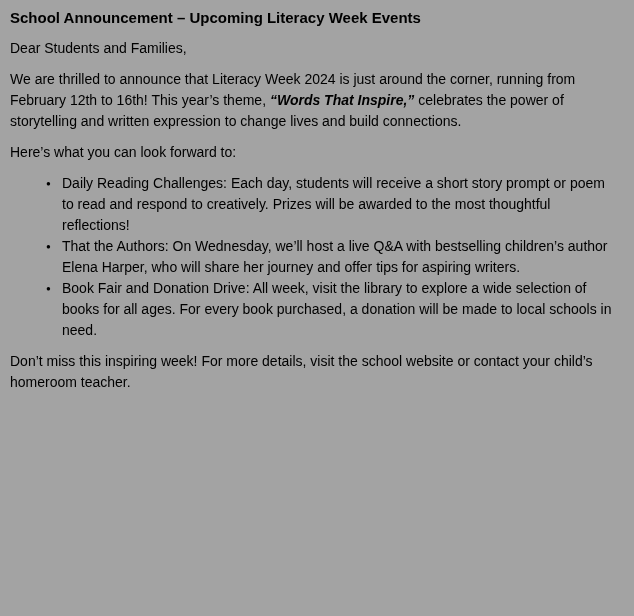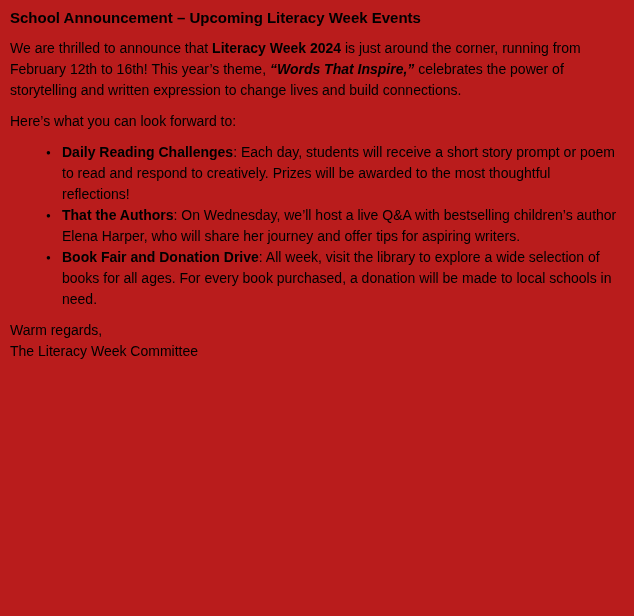--- a/index.html
+++ b/index.html
@@ -6,21 +6,21 @@
     margin: 0;
     padding: 0;
     background: #ffffff;
   }
   .page {
     position: relative;
     width: 634px;
     height: 616px;
     box-sizing: border-box;
     padding: 7px 14px 0 10px;
-    background: #b91c1c;
+    background: #a3a3a3;
     color: #000000;
     font-family: "Liberation Sans", sans-serif;
     font-size: 14px;
     line-height: 21px;
     overflow: hidden;
   }
   h1.doc-title {
     font-size: 15px;
     line-height: 21px;
     font-weight: 700;
@@ -43,39 +43,40 @@
     padding-left: 52px;
   }
   .bullet {
     position: absolute;
     left: 36px;
     top: 0;
     font-size: 8px;
     line-height: 21px;
     color: #000000;
   }
-  b { font-weight: 700; }
+  b { font-weight: 400; }
   i { font-style: italic; font-weight: bold; }
 </style>
 </head>
 <body>
 
 <div class="page">
 
   <h1 class="doc-title">School Announcement – Upcoming Literacy Week Events</h1>
 
+  <p>Dear Students and Families,</p>
 
   <p><span>We are thrilled to announce that </span><b>Literacy Week 2024</b><span> is just around the corner, running from February 12th to 16th! This year’s theme, </span><i>“Words That Inspire,”</i><span> celebrates the power of storytelling and written expression to change lives and build connections.</span></p>
 
   <p>Here’s what you can look forward to:</p>
 
   <ul class="events-list">
     <li><span class="bullet">●</span><b>Daily Reading Challenges</b><span>: Each day, students will receive a short story prompt or poem to read and respond to creatively. Prizes will be awarded to the most thoughtful reflections!</span></li>
     <li><span class="bullet">●</span><b>That the Authors</b><span>: On Wednesday, we’ll host a live Q&amp;A with bestselling children’s author Elena Harper, who will share her journey and offer tips for aspiring writers.</span></li>
     <li><span class="bullet">●</span><b>Book Fair and Donation Drive</b><span>: All week, visit the library to explore a wide selection of books for all ages. For every book purchased, a donation will be made to local schools in need.</span></li>
   </ul>
 
 
 
+  <p>Don’t miss this inspiring week! For more details, visit the school website or contact your child’s homeroom teacher.</p>
 
-  <p class="closing-block"><span>Warm regards,</span><br><span>The Literacy Week Committee</span></p>
 
 </div>
 
 </body></html>

